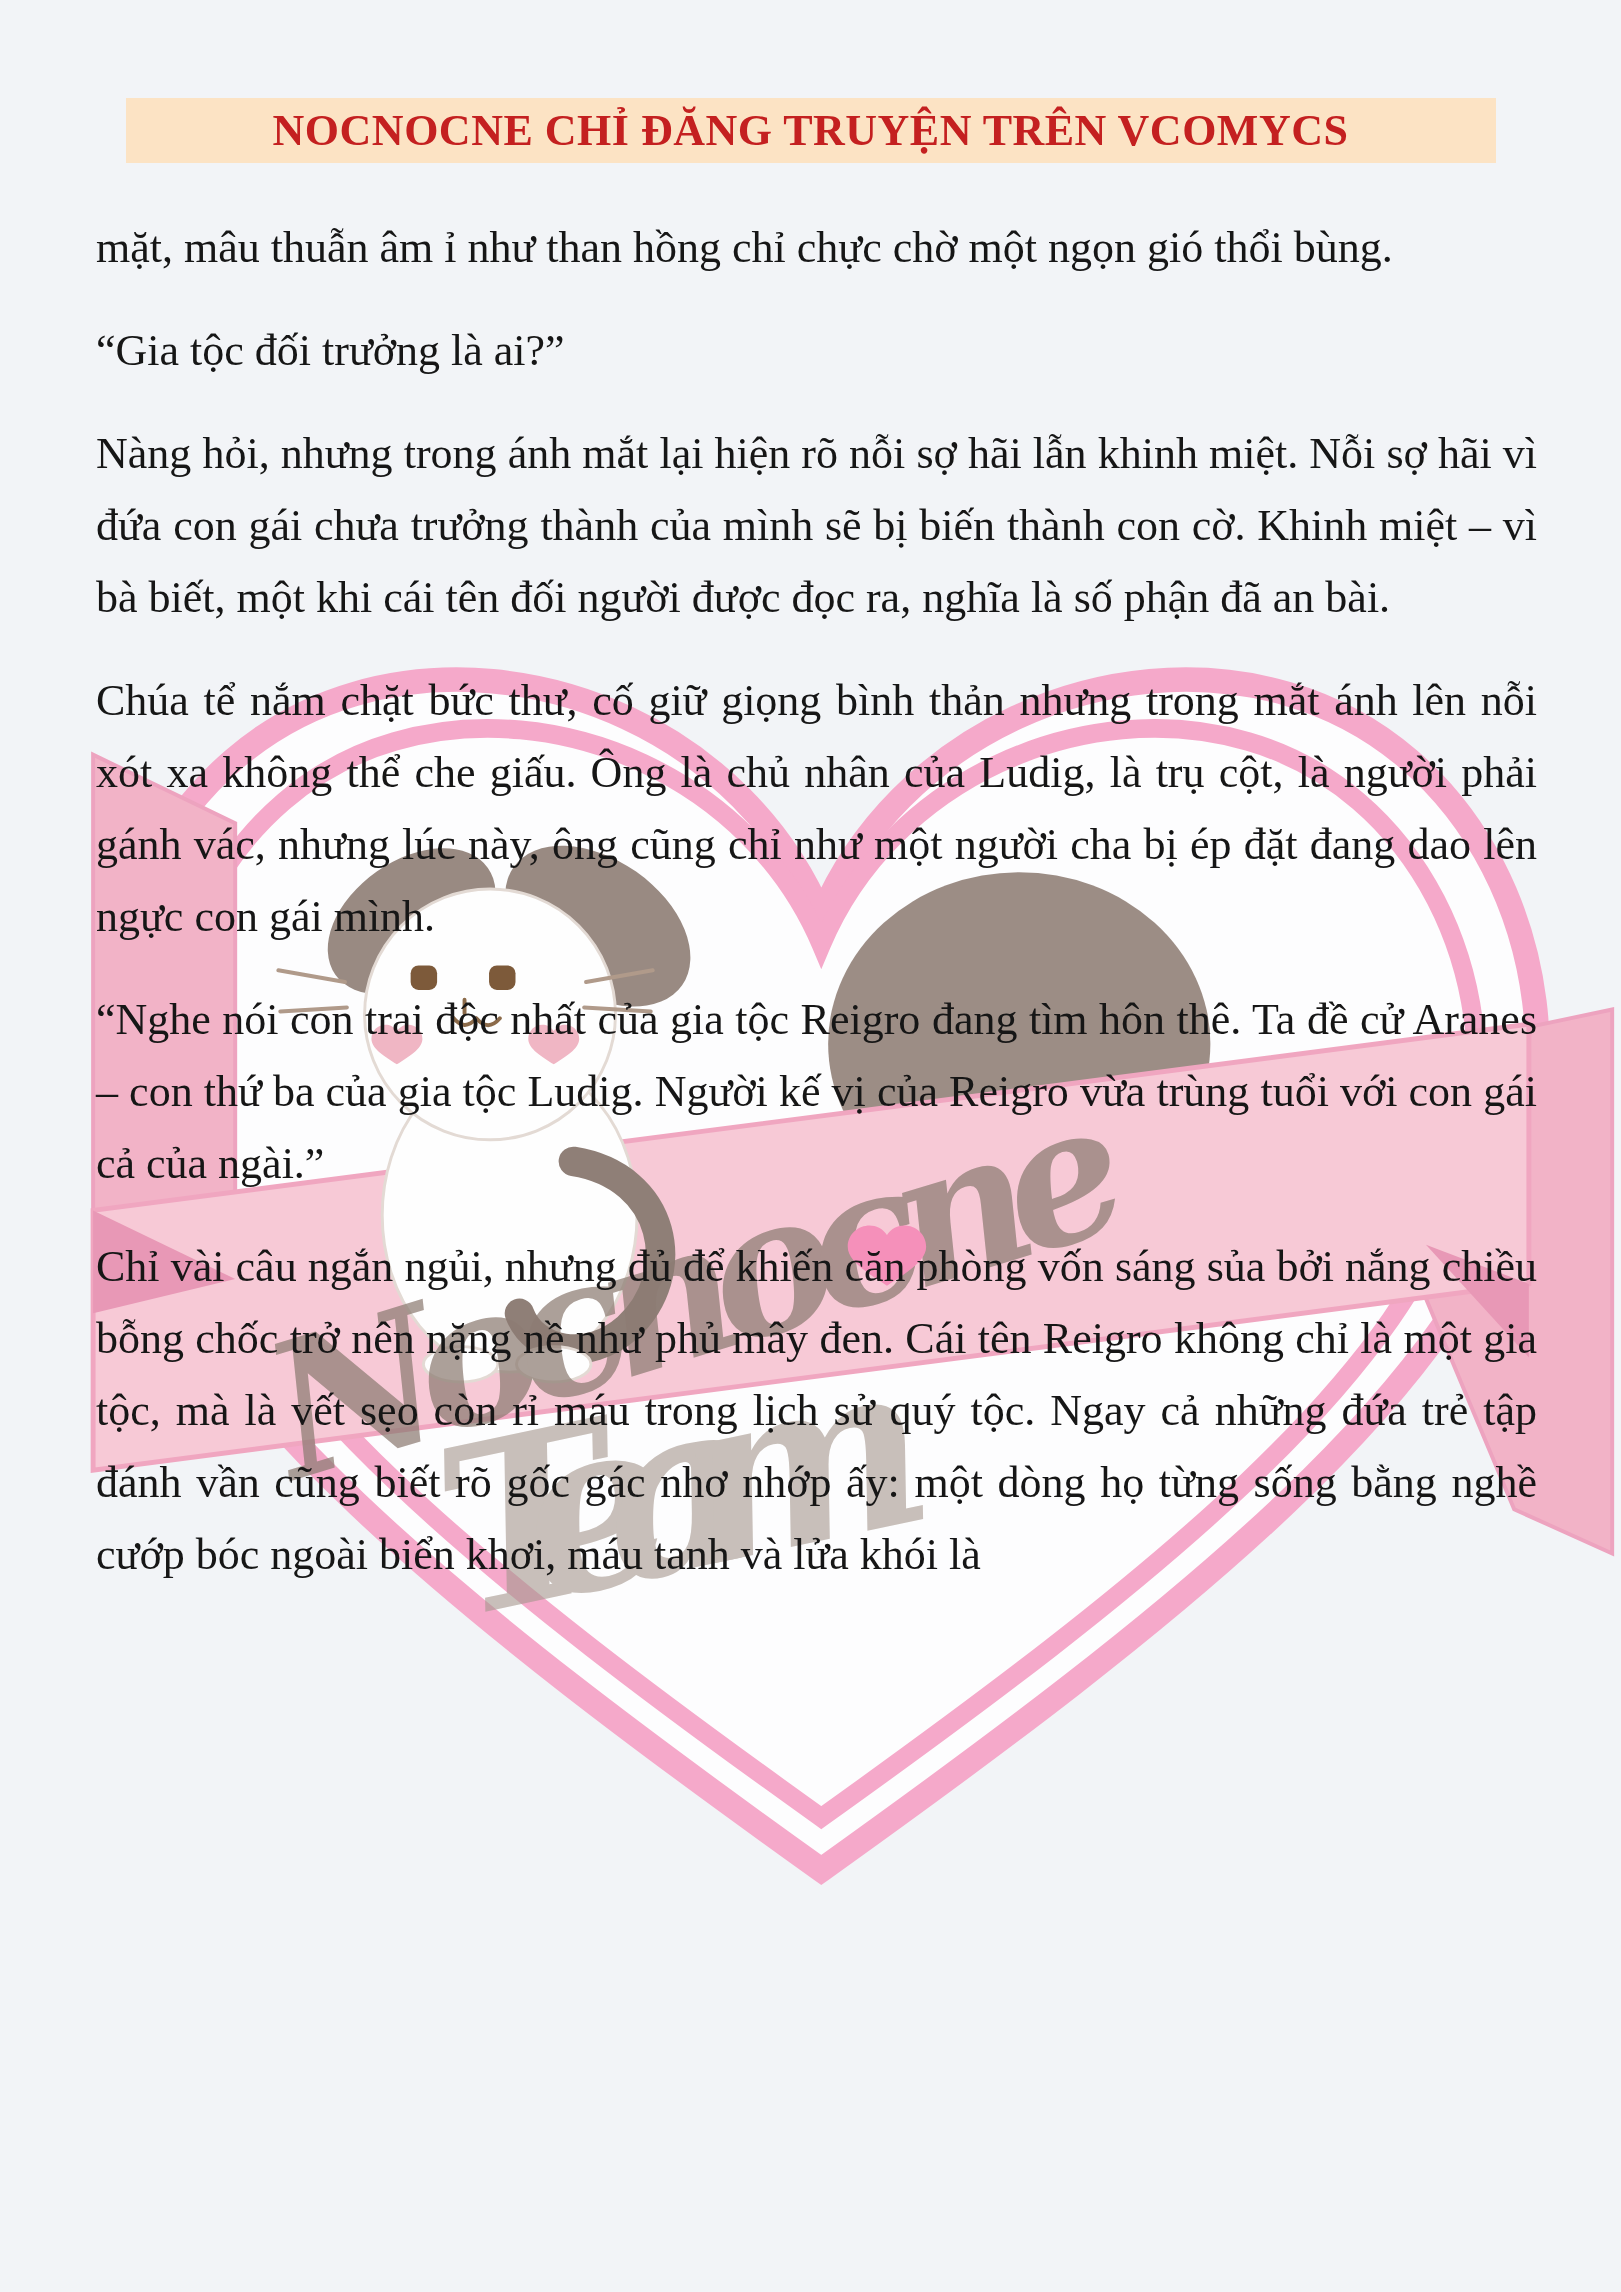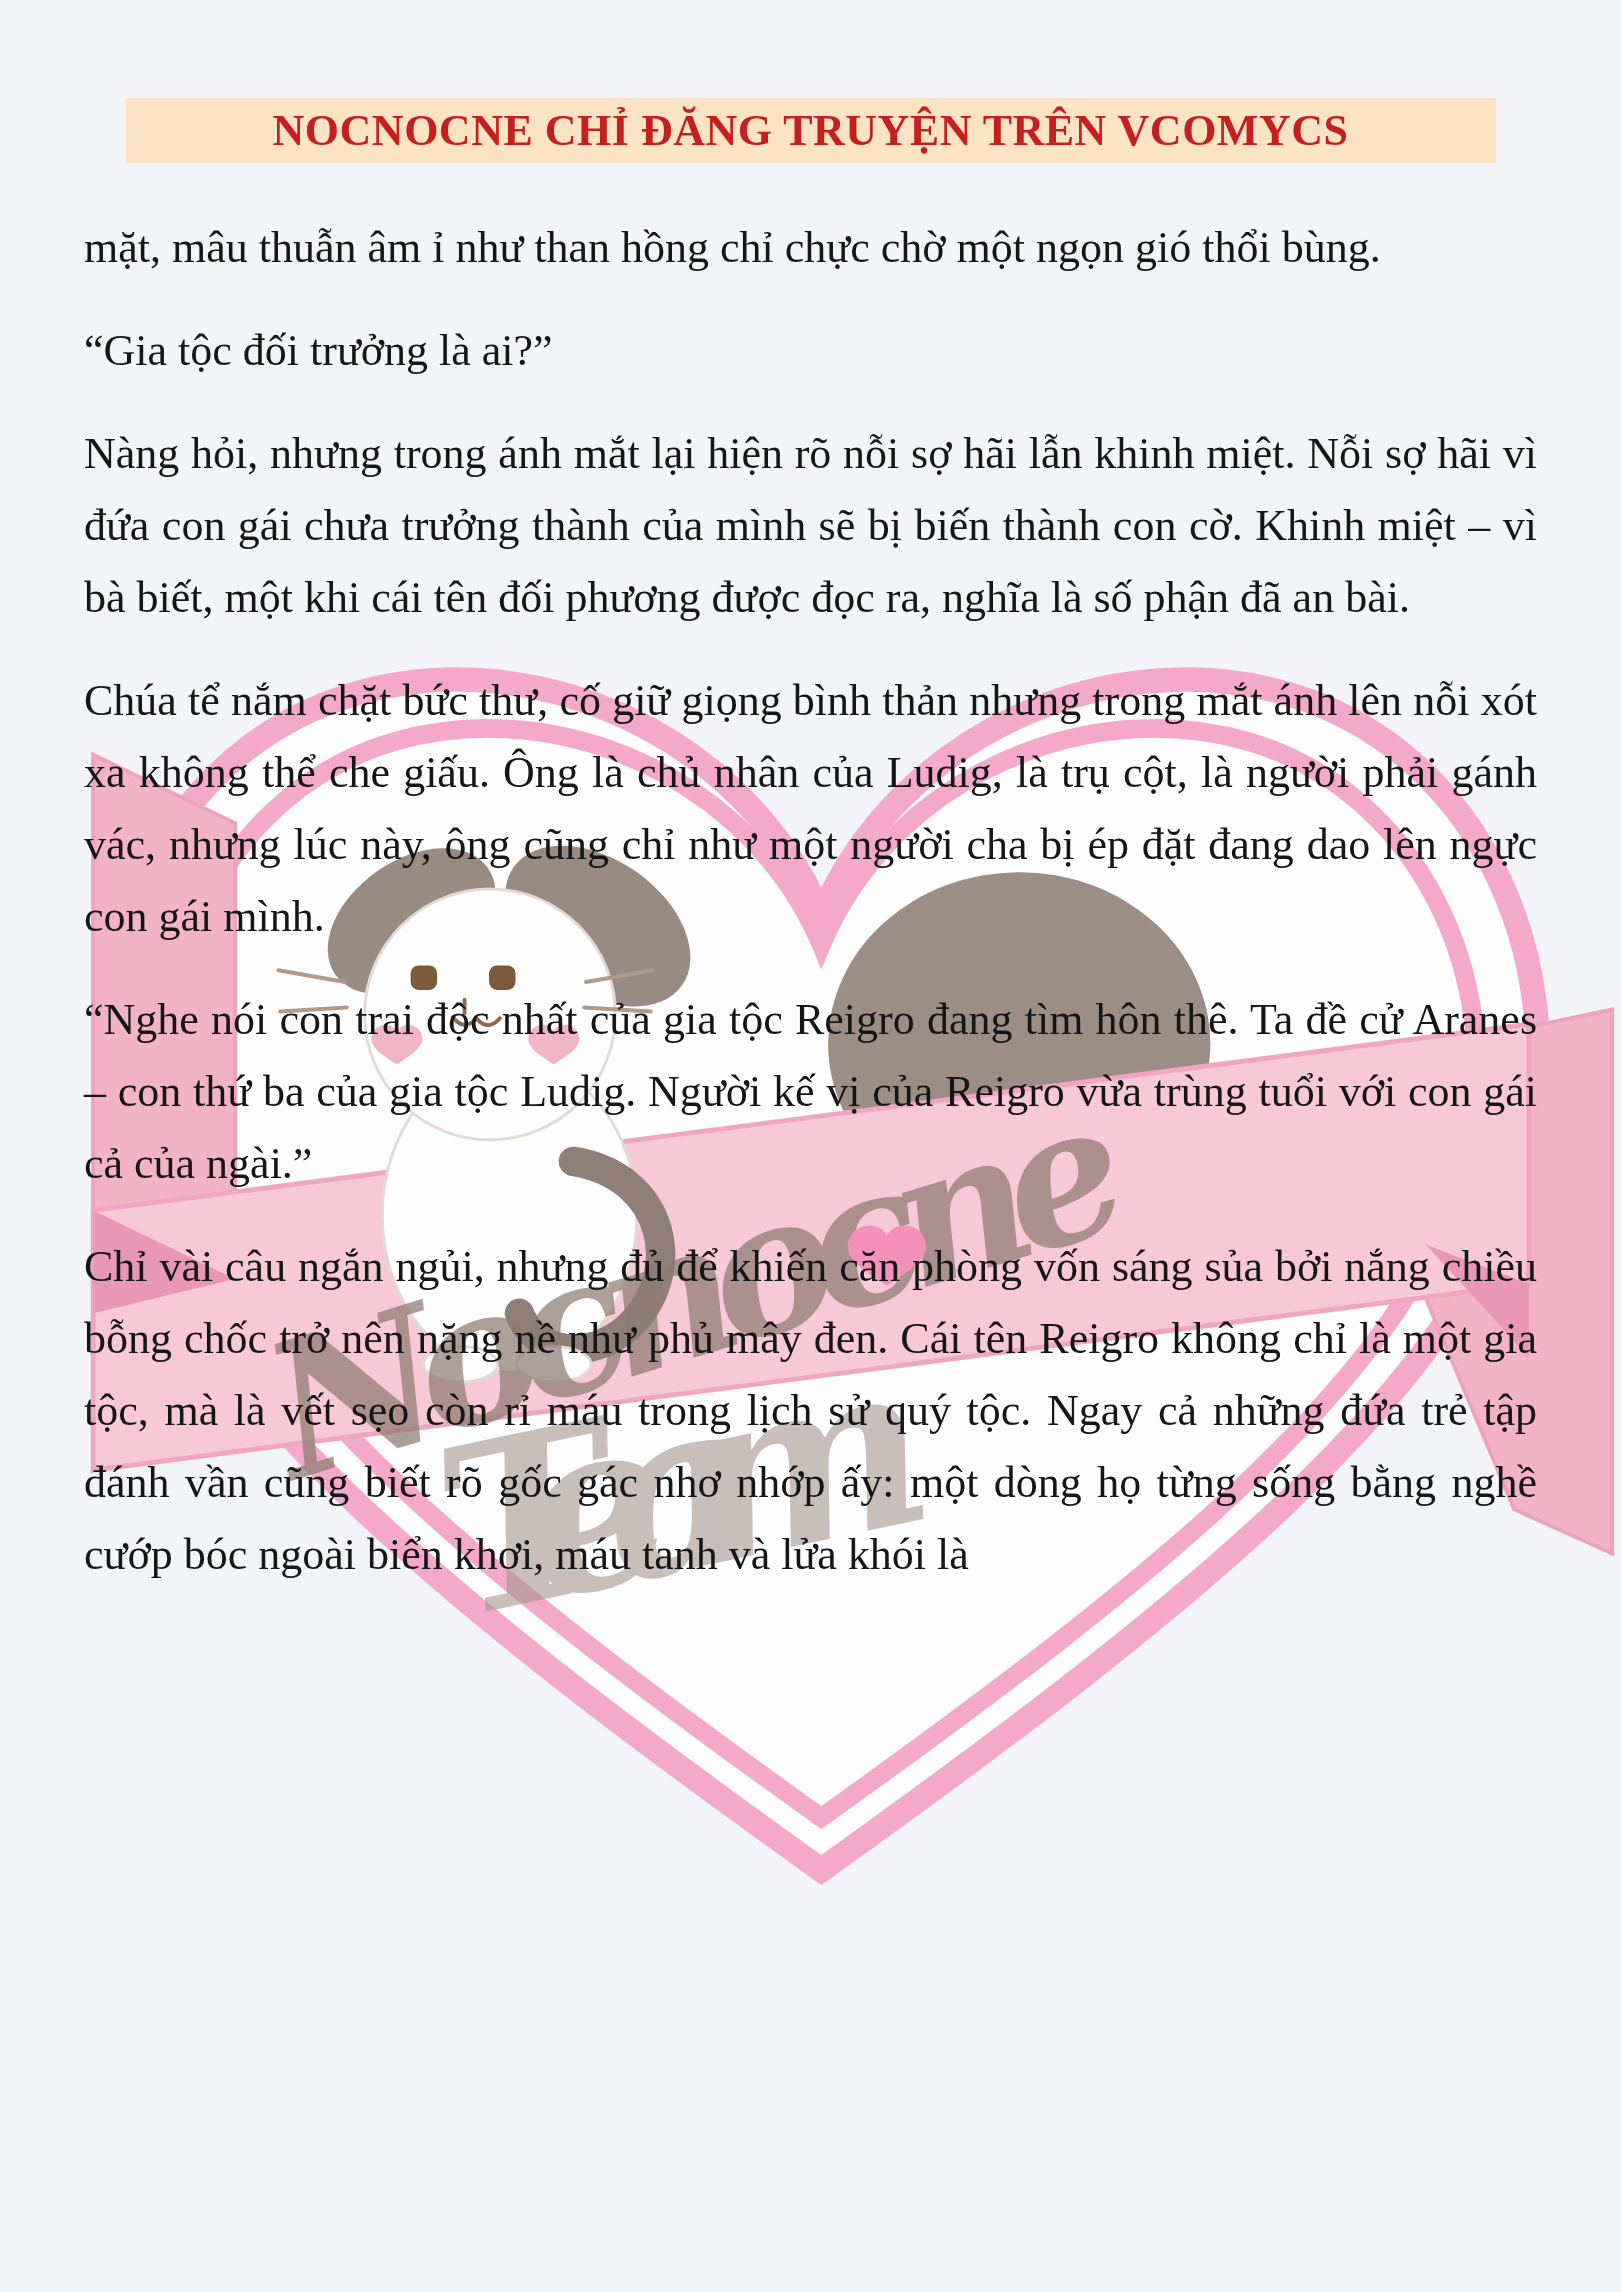--- a/index.html
+++ b/index.html
@@ -25,21 +25,21 @@
     letter-spacing:0.5px;white-space:nowrap;
   }
   
   .content{
     position:relative;z-index:2;
     margin:49px 84px 0 84px;
     color:#161616;
     font-size:44px;line-height:72px;
     text-align:justify;
   }
-  .content p{margin:0 0 31px 0;}
+  .content p{margin:0 0 31px 12px;}
   
   .logo-svg{position:absolute;left:47px;top:2178px;z-index:2;}
 </style>
 </head>
 <body>
 
 <div class="page">
 
   <svg class="watermark" width="1621" height="1304" viewBox="0 0 1654 1330">
 
@@ -80,21 +80,21 @@
     <path d="M 905 620 c -12 -18 -40 -9 -40 12 c 0 15 21 27 40 40 c 19 -13 40 -25 40 -40 c 0 -21 -28 -30 -40 -12 Z" fill="#f590ba"></path>
   </svg>
 
   <div class="banner">
     <span>NOCNOCNE CHỈ ĐĂNG TRUYỆN TRÊN VCOMYCS</span>
   </div>
 
   <div class="content">
     <p>mặt, mâu thuẫn âm ỉ như than hồng chỉ chực chờ một ngọn gió thổi bùng.</p>
     <p>“Gia tộc đối trưởng là ai?”</p>
-    <p>Nàng hỏi, nhưng trong ánh mắt lại hiện rõ nỗi sợ hãi lẫn khinh miệt. Nỗi sợ hãi vì đứa con gái chưa trưởng thành của mình sẽ bị biến thành con cờ. Khinh miệt – vì bà biết, một khi cái tên đối phương được đọc ra, nghĩa là số phận đã an bài.</p>
+    <p>Nàng hỏi, nhưng trong ánh mắt lại hiện rõ nỗi sợ hãi lẫn khinh miệt. Nỗi sợ hãi vì đứa con gái chưa trưởng thành của mình sẽ bị biến thành con cờ. Khinh miệt – vì bà biết, một khi cái tên đối người được đọc ra, nghĩa là số phận đã an bài.</p>
     <p>Chúa tể nắm chặt bức thư, cố giữ giọng bình thản nhưng trong mắt ánh lên nỗi xót xa không thể che giấu. Ông là chủ nhân của Ludig, là trụ cột, là người phải gánh vác, nhưng lúc này, ông cũng chỉ như một người cha bị ép đặt đang dao lên ngực con gái mình.</p>
     <p>“Nghe nói con trai độc nhất của gia tộc Reigro đang tìm hôn thê. Ta đề cử Aranes – con thứ ba của gia tộc Ludig. Người kế vị của Reigro vừa trùng tuổi với con gái cả của ngài.”</p>
     <p>Chỉ vài câu ngắn ngủi, nhưng đủ để khiến căn phòng vốn sáng sủa bởi nắng chiều bỗng chốc trở nên nặng nề như phủ mây đen. Cái tên Reigro không chỉ là một gia tộc, mà là vết sẹo còn rỉ máu trong lịch sử quý tộc. Ngay cả những đứa trẻ tập đánh vần cũng biết rõ gốc gác nhơ nhớp ấy: một dòng họ từng sống bằng nghề cướp bóc ngoài biển khơi, máu tanh và lửa khói là</p>
   </div>
 
   <svg class="logo-svg" width="421" height="110" viewBox="0 0 430 112">
     <defs>
       <linearGradient id="logo-grad" x1="0" y1="0" x2="0" y2="1">
         <stop offset="0" stop-color="#9db4e0"></stop>
         <stop offset="1" stop-color="#6d8cc9"></stop>

